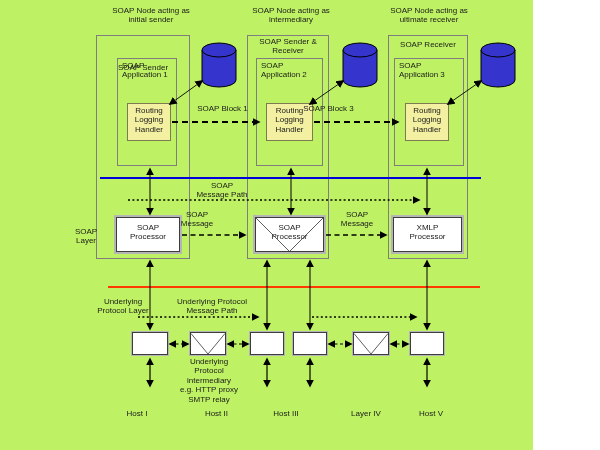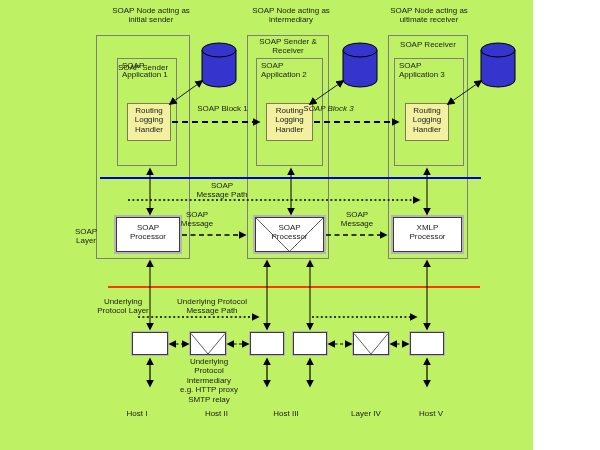--- a/index.html
+++ b/index.html
@@ -61,21 +61,21 @@
 Application 3</div>
   <div class="box handler-box" style="left: 405px; top: 103px; width: 44px; height: 38px; background-color: rgb(244, 240, 161);"></div>
   <div class="lbl" style="left:405px;top:106px;width:44px;">Routing
 Logging
 Handler</div>
   <div class="box proc-box" style="left:393px;top:217px;width:69px;height:35px;"></div>
   <div class="lbl" style="left:393px;top:223px;width:69px;">XMLP
 Processor</div>
 
   <div class="lbl" style="left:180px;top:104px;width:85px;">SOAP Block 1</div>
-  <div class="lbl" style="left:286px;top:104px;width:85px;font-style:italic;">SOAP Block 3</div>
+  <div class="lbl" style="left:286px;top:104px;width:85px;">SOAP Block 3</div>
   <div class="lbl" style="left:182px;top:181px;width:80px;">SOAP
 Message Path</div>
   <div class="lbl" style="left:167px;top:210px;width:60px;">SOAP
 Message</div>
   <div class="lbl" style="left:327px;top:210px;width:60px;">SOAP
 Message</div>
   <div class="lbl" style="left:60px;top:227px;width:52px;">SOAP
 Layer</div>
   <div class="lbl" style="left:88px;top:297px;width:70px;">Underlying
 Protocol Layer</div>

